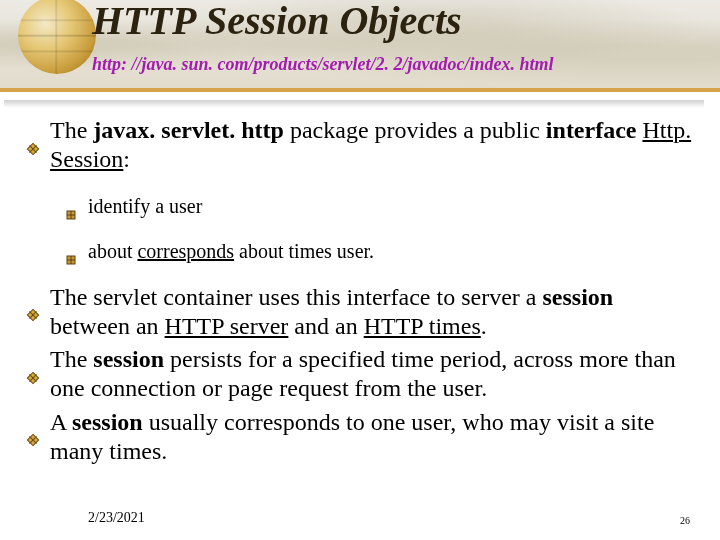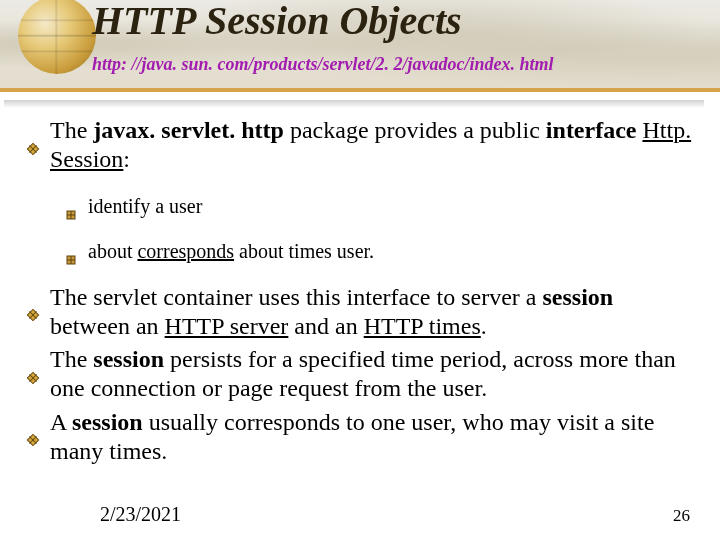--- a/index.html
+++ b/index.html
@@ -25,22 +25,22 @@
     color:#a21caf;}
   .shadow{position:absolute;left:4px;top:100px;width:700px;height:8px;
     background:linear-gradient(180deg,rgba(0,0,0,.18),transparent);}
   .body{position:absolute;left:26px;top:114px;width:668px;font-size:24px;line-height:1.22;}
   .sub-body{margin:6px 0 6px 40px;font-size:20px;line-height:1.35;}
   .bullet-row{display:flex;align-items:center;margin:2px 0 4px 0;}
   .bullet-main{flex:0 0 24px;padding-top:7px;}
   .bullet-sub-row{display:flex;align-items:flex-end;margin:18px 0;}
   .bullet-sub{flex:0 0 22px;padding-top:6px;}
   .ul{text-decoration:underline;}
-  .footer{position:absolute;left:100px;bottom:14px;font-size:20px;}
-  .pageno{position:absolute;right:30px;bottom:14px;font-size:17px;}
+  .footer{position:absolute;left:88px;bottom:14px;font-size:14px;}
+  .pageno{position:absolute;right:30px;bottom:14px;font-size:10px;}
   svg{display:block;}
 </style>
 </head>
 <body>
 
 <div class="slide">
   <div class="map-bg"></div>
   <div class="globe"></div>
   <div class="title">HTTP Session Objects</div>
   <div class="subtitle">http: //java. sun. com/products/servlet/2. 2/javadoc/index. html</div>

